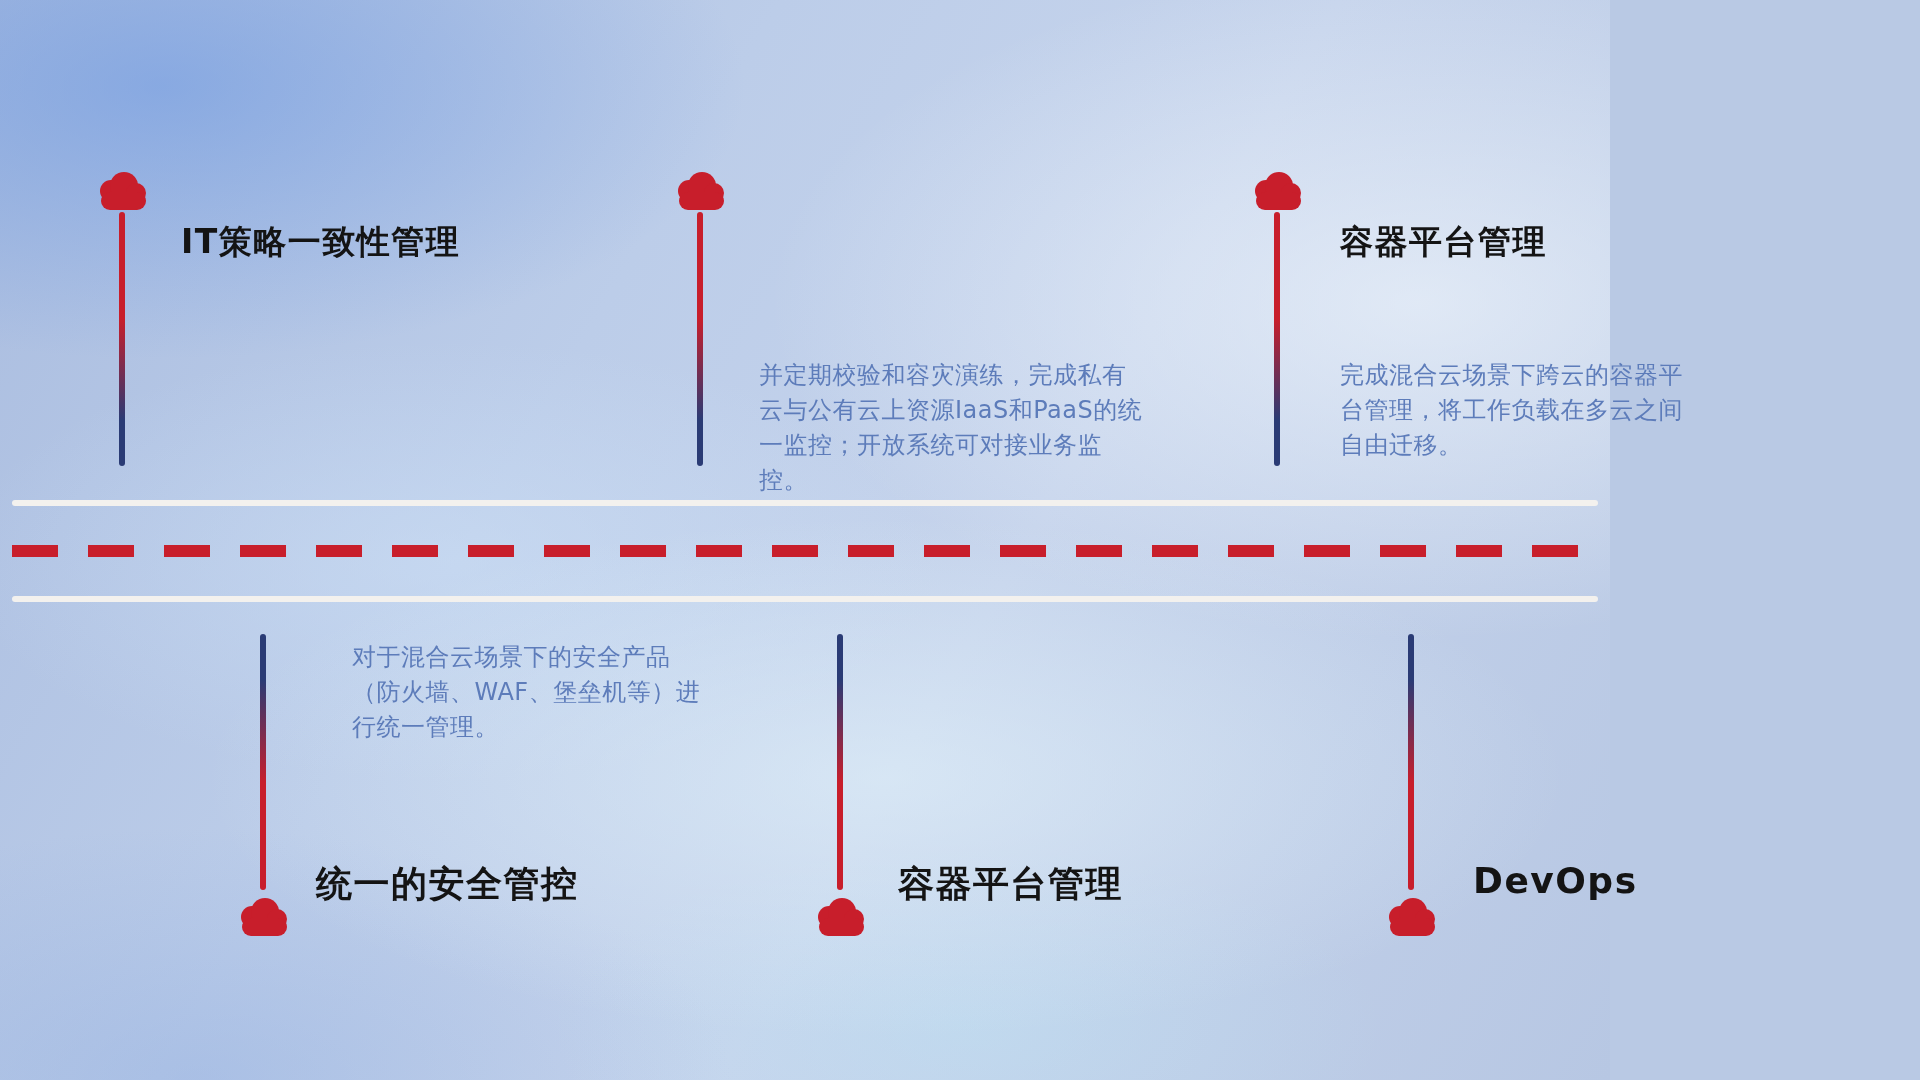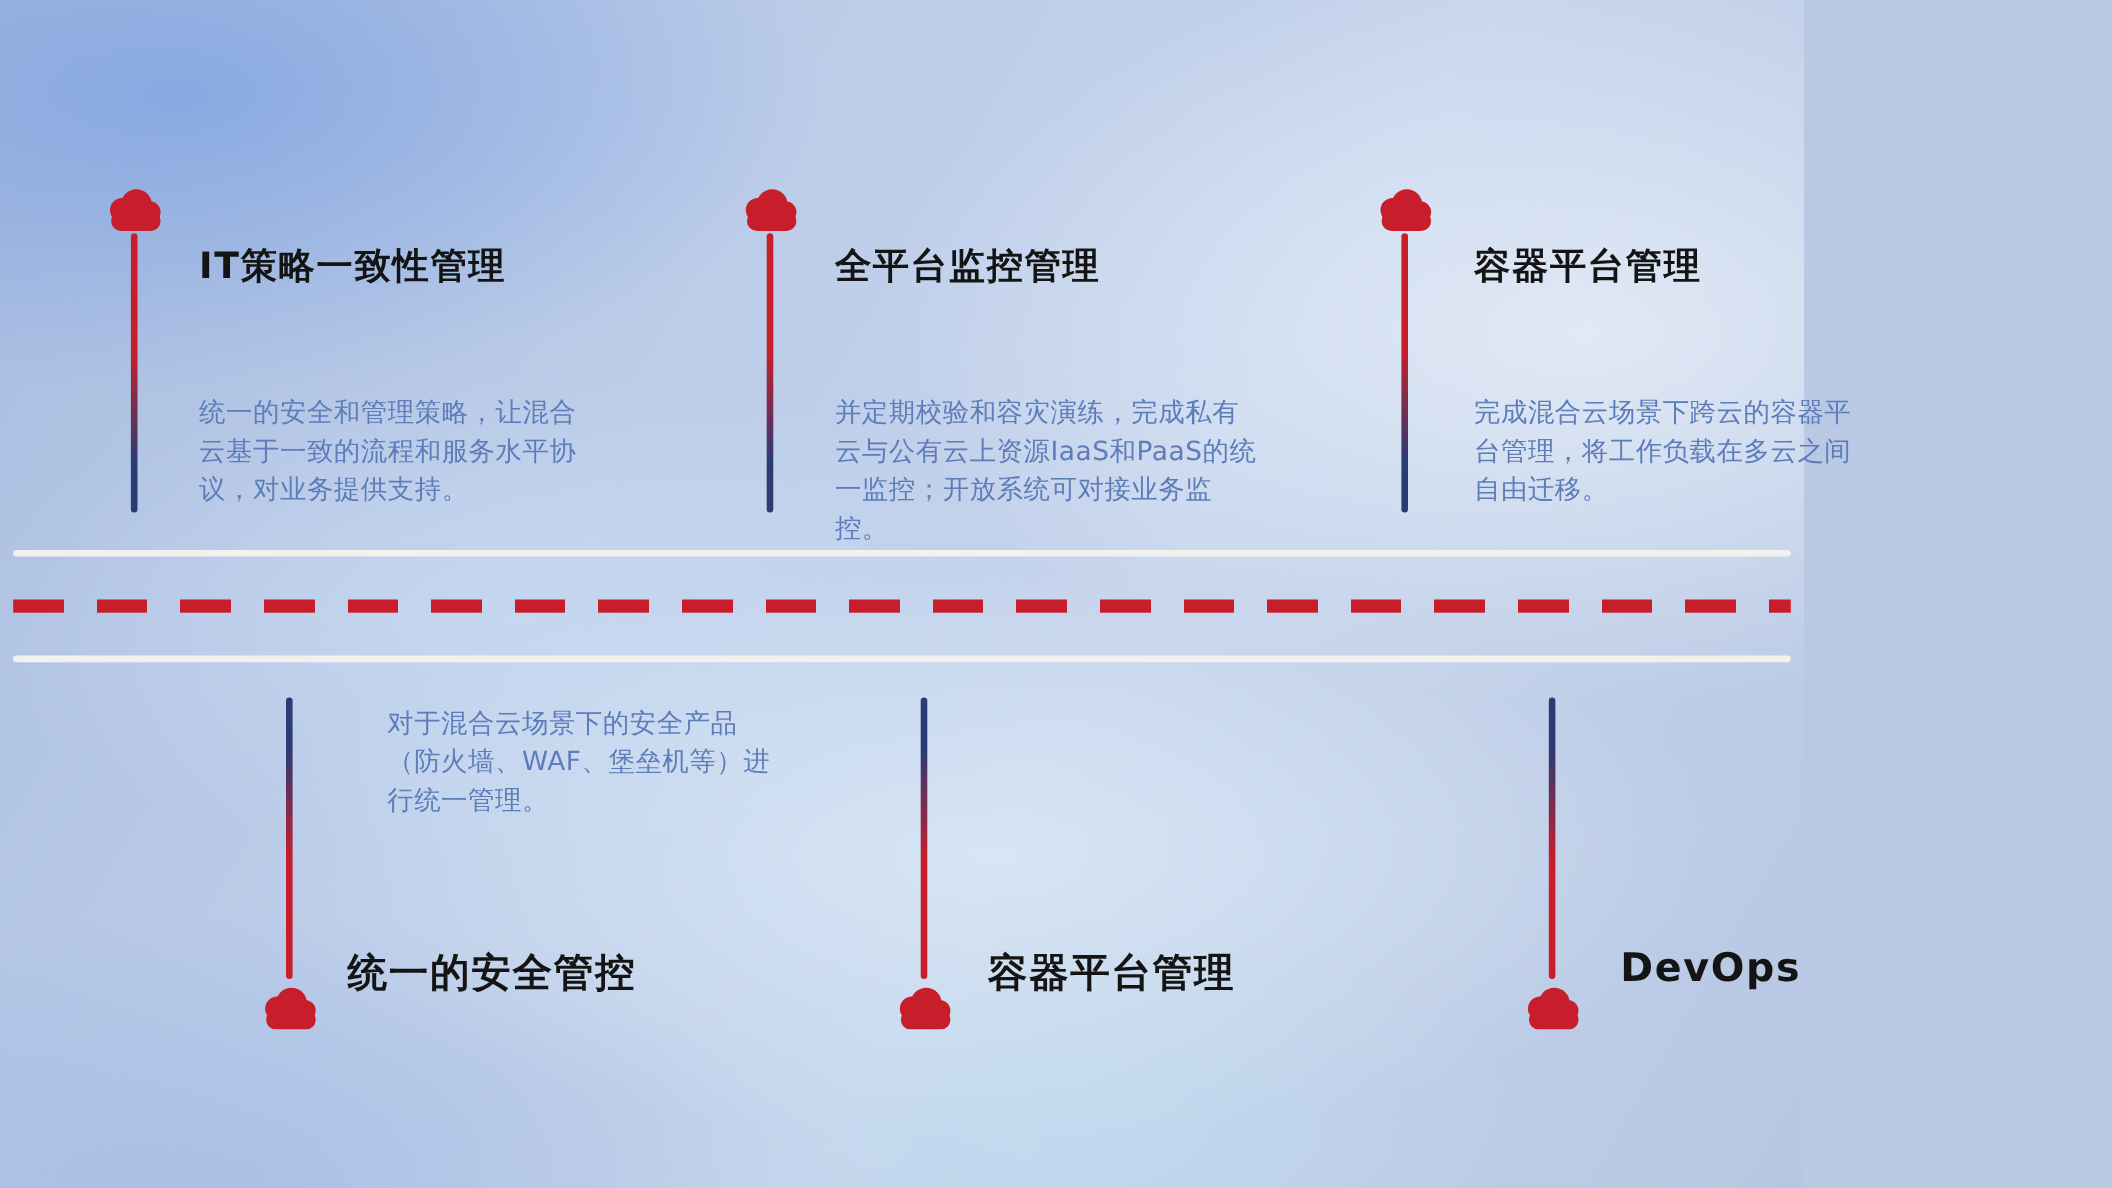--- a/index.html
+++ b/index.html
@@ -19,21 +19,20 @@
     width: 1610px;
     height: 1080px;
     background:
       radial-gradient(900px 420px at 10% 8%, rgba(105,150,225,0.55), rgba(105,150,225,0) 65%),
       radial-gradient(1000px 520px at 88% 28%, rgba(240,246,252,0.65), rgba(240,246,252,0) 65%),
       radial-gradient(1100px 420px at 55% 72%, rgba(226,242,250,0.60), rgba(226,242,250,0) 62%),
       radial-gradient(760px 340px at 28% 52%, rgba(205,224,246,0.55), rgba(205,224,246,0) 65%),
       radial-gradient(900px 420px at 12% 100%, rgba(140,170,222,0.40), rgba(140,170,222,0) 60%),
       radial-gradient(700px 300px at 60% 95%, rgba(190,230,245,0.40), rgba(190,230,245,0) 60%),
       linear-gradient(120deg, #a9bcdf 0%, #bccde9 35%, #c6d4ec 60%, #b7c7e3 100%);
-    padding-left: 30px;
   }
 
   
   .road-line {
     position: absolute;
     left: 12px;
     right: 12px;
     height: 6px;
     border-radius: 3px;
     background: var(--road_white, #f3f1ee);
@@ -131,36 +130,34 @@
         <g fill="currentColor">
           <circle cx="17" cy="21" r="11"></circle>
           <circle cx="30" cy="16" r="14"></circle>
           <circle cx="42" cy="23" r="10"></circle>
           <rect x="7" y="22" width="45" height="18" rx="9"></rect>
         </g>
       </svg>
     </span>
     <div class="pin"></div>
     <h2 class="title">IT策略一致性管理</h2>
-    <p class="desc">统一的安全和管理策略，让混合云基于一致的流程和服务水平协议，对业务提供支持。</p>
   </div>
 
   <div class="item top" style="--cx:700px; --tx:759px; --dw:385px">
     <span class="cloud">
       <svg viewBox="0 0 56 40" width="56" height="40">
         <g fill="currentColor">
           <circle cx="17" cy="21" r="11"></circle>
           <circle cx="30" cy="16" r="14"></circle>
           <circle cx="42" cy="23" r="10"></circle>
           <rect x="7" y="22" width="45" height="18" rx="9"></rect>
         </g>
       </svg>
     </span>
     <div class="pin"></div>
-    <h2 class="title">全平台监控管理</h2>
     <p class="desc">并定期校验和容灾演练，完成私有云与公有云上资源IaaS和PaaS的统一监控；开放系统可对接业务监控。</p>
   </div>
 
   <div class="item top" style="--cx:1277px; --tx:1340px; --dw:360px">
     <span class="cloud">
       <svg viewBox="0 0 56 40" width="56" height="40">
         <g fill="currentColor">
           <circle cx="17" cy="21" r="11"></circle>
           <circle cx="30" cy="16" r="14"></circle>
           <circle cx="42" cy="23" r="10"></circle>

